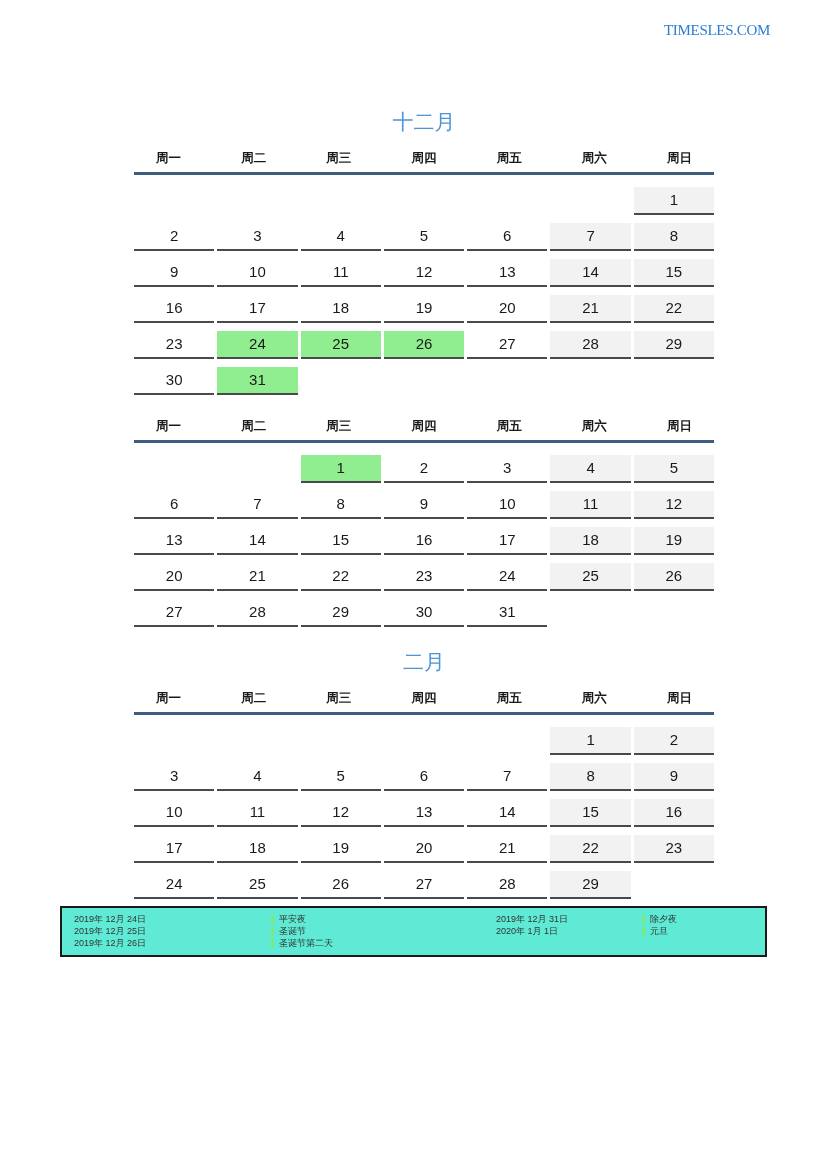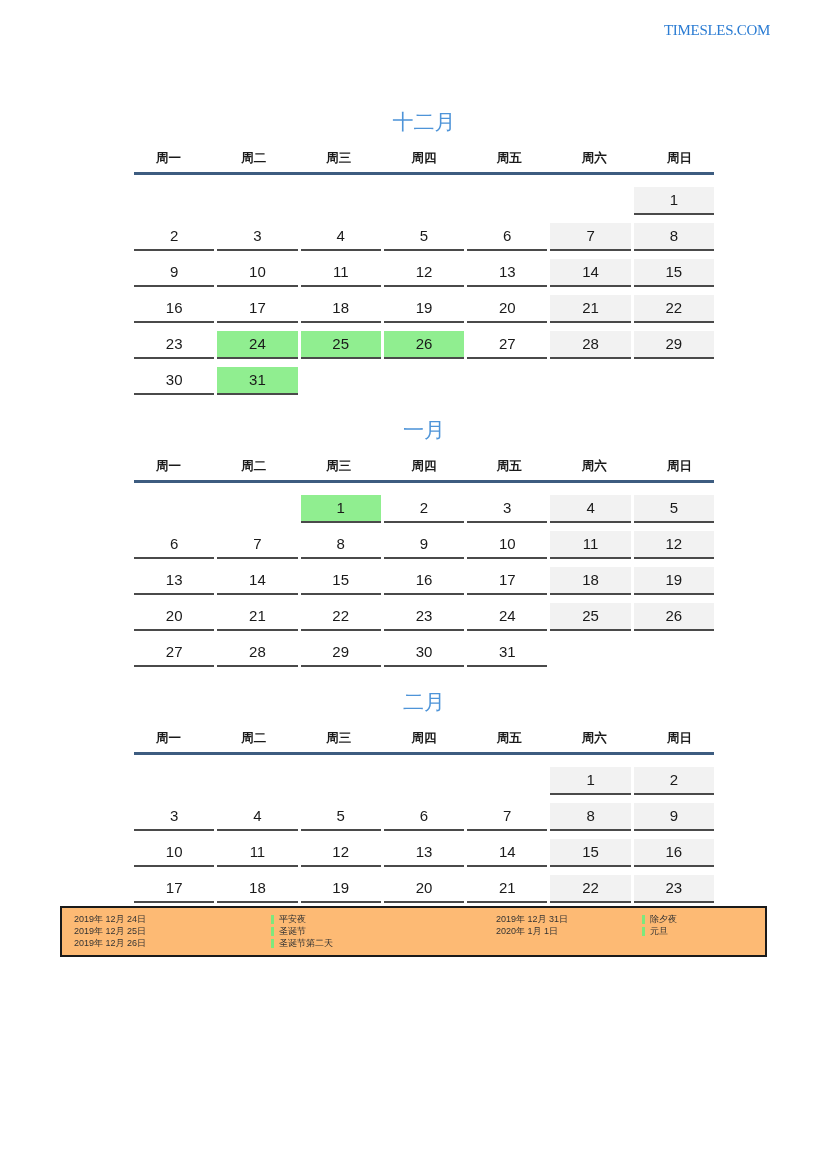--- a/index.html
+++ b/index.html
@@ -48,21 +48,21 @@
     font-size:15px;color:#1a1a1a;
     border-bottom:2px solid transparent;
   }
   .cell.wd{background:#fff;border-bottom-color:var(--cell-border);font-weight:400;}
   .cell.we{background:var(--we-bg);border-bottom-color:var(--cell-border);}
   .cell.hl{background:var(--hl-bg);border-bottom-color:var(--cell-border);}
   .cell.empty{background:transparent;border-bottom-color:transparent;}
 
   .legend{
     position:absolute;left:60px;top:906px;width:707px;height:51px;
-    border:2px solid #1a1a1a;background:#fdba74;
+    border:2px solid #1a1a1a;background:#5eead4;
   }
   .lcol{position:absolute;top:5px;}
   .lcol.c1{left:12px;}
   .lcol.c2{left:209px;}
   .lcol.c3{left:434px;}
   .lcol.c4{left:580px;}
   .lrow{
     height:12px;line-height:12px;font-size:9px;color:#333;
     display:flex;align-items:center;white-space:nowrap;
   }
@@ -128,21 +128,20 @@
           <div class="cell wd">30</div>
           <div class="cell hl">31</div>
           <div class="cell empty"></div>
           <div class="cell empty"></div>
           <div class="cell empty"></div>
           <div class="cell empty"></div>
           <div class="cell empty"></div>
         </div>
       </section>
       <section class="month">
-        <h2 class="month-title">一月</h2>
         <div class="weekdays">
           <div class="wd">周一</div>
           <div class="wd">周二</div>
           <div class="wd">周三</div>
           <div class="wd">周四</div>
           <div class="wd">周五</div>
           <div class="wd">周六</div>
           <div class="wd">周日</div>
         </div>
         <div class="grid">

